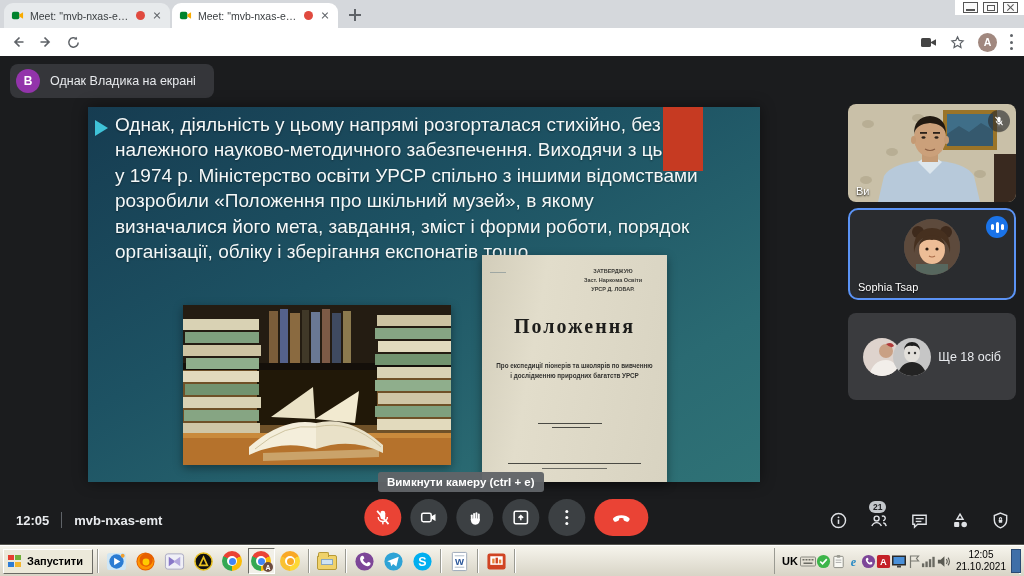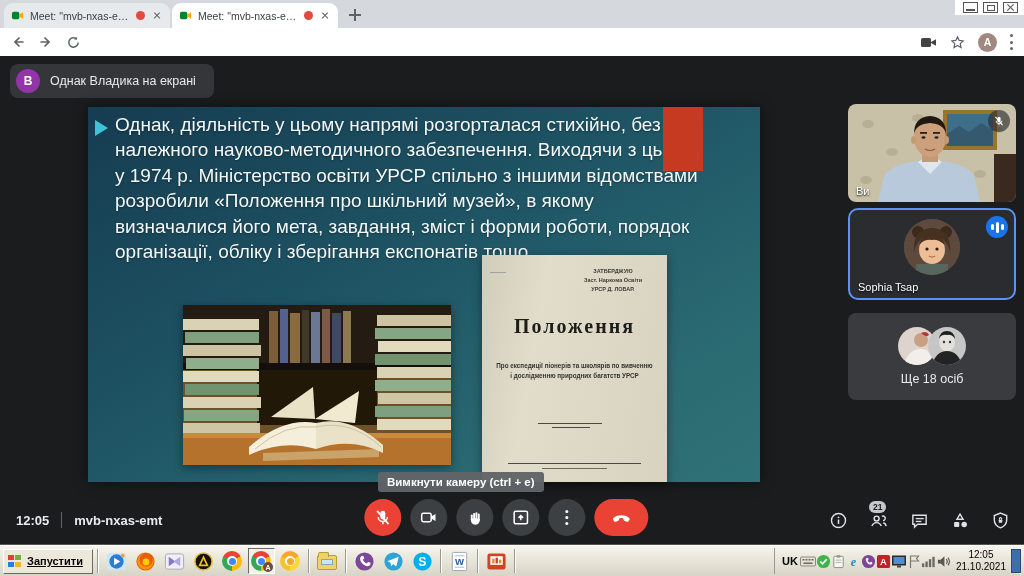--- a/index.html
+++ b/index.html
@@ -83,21 +83,21 @@
   .tile-label { position:absolute; left:8px; bottom:5px; color:#fff; font-size:11px;
     text-shadow:0 1px 2px #000; }
   .chip { position:absolute; top:6px; right:6px; width:22px; height:22px; border-radius:50%;
     display:flex; align-items:center; justify-content:center; }
   .chip.mute { background:rgba(38,40,43,.62); }
   .chip.speak { background:#1a73e8; gap:2px; }
   .sb { width:3px; background:#fff; border-radius:2px; }
   .tile-speaker { top:152px; height:92px; background:#2a2c2f; border:2px solid #5b93f5; border-radius:10px; }
   .sp-avatar { position:absolute; left:50%; top:9px; transform:translateX(-50%); width:56px; height:56px;
     border-radius:50%; overflow:hidden; background:#4a4d52; }
-  .tile-overflow { top:257px; height:87px; background:#3a3b3e; display:flex; flex-direction:column;
+  .tile-overflow { top:257px; height:87px; background:#3a3b3e; display:flex; 
     align-items:center; justify-content:center; gap:7px; }
   .ov-avs { display:flex; }
   .ov-av { width:38px; height:38px; border-radius:50%; overflow:hidden; }
   .ov-av + .ov-av { margin-left:-8px; }
   .ov-label { color:#e8eaed; font-size:12.5px; }
 
   
   .meet-left { position:absolute; left:16px; bottom:17px; display:flex; align-items:center; gap:12px;
     color:#e8eaed; font-size:13px; font-weight:bold; }
   .divider { width:1px; height:16px; background:#5f6368; }
@@ -115,21 +115,21 @@
   .badge21 { position:absolute; top:-10px; left:0px; background:#c4c7cb; color:#202124; font-size:8.5px;
     font-weight:bold; border-radius:8px; padding:1px 4px; line-height:1.2; }
 
   
   .taskbar { position:absolute; bottom:0; left:0; width:1024px; height:31px;
     background:linear-gradient(#f6f4ec,#d8d4c6); border-top:1px solid #fff;
     display:flex; align-items:center; padding:2px 3px; gap:2px; }
   .taskbar::before { content:""; position:absolute; top:-2px; left:0; right:0; height:1px; background:#55554f; }
   .startbtn { height:25px; display:flex; align-items:center; gap:5px; padding:0 9px 0 4px;
     background:#ece9da; border:1px solid; border-color:#fff #6a6a64 #6a6a64 #fff; font-size:11px;
-    font-weight:bold; color:#000; flex:none;text-decoration:underline; }
+    font-weight:bold; color:#000; flex:none; }
   .winlogo { width:14px; height:13px; display:grid; grid-template-columns:6px 6px; grid-gap:1px; }
   .winlogo i { width:6px; height:5.5px; }
   .tb-sep { width:2px; height:24px; border-left:1px solid #9a9a92; border-right:1px solid #fff;
     margin:0 2px; flex:none; }
   .ql { width:27px; height:26px; display:flex; align-items:center; justify-content:center; flex:none;
     position:relative; }
   .ql.pressed { border:1px solid; border-color:#6a6a64 #fff #fff #6a6a64; background:#f2f0e8; }
   .chr { width:20px; height:20px; border-radius:50%; position:relative;
     background:conic-gradient(from -60deg,#ea4335 0 120deg,#fbbc05 0 240deg,#34a853 0 360deg); }
   .chr::before { content:""; position:absolute; inset:5px; border-radius:50%; background:#fff; }

